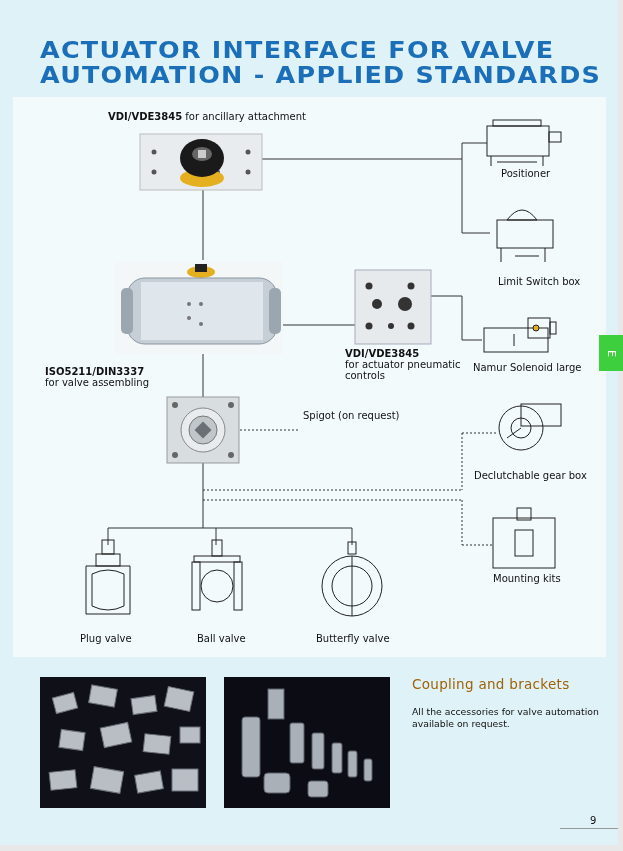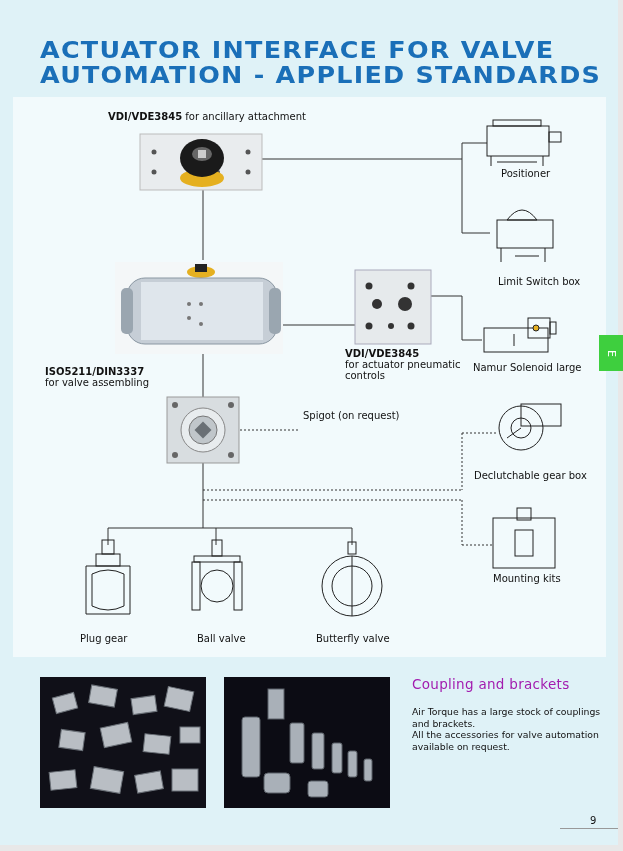--- a/index.html
+++ b/index.html
@@ -9,21 +9,21 @@
   .page-bottom { position:absolute; left:0; bottom:0; width:623px; height:6px; background:#e8e8e8; }
   .title { position:absolute; left:40px; top:38px; margin:0; color:#1a6fb8; font-family:"DejaVu Sans", sans-serif; font-weight:bold; font-size:22.5px; line-height:25px; letter-spacing:1.1px; text-transform:uppercase; transform:scaleX(1.13); transform-origin:left top; }
   .title span { display:block; }
   .panel { position:absolute; left:13px; top:97px; width:593px; height:560px; background:#f2fafc; }
   .lbl { position:absolute; font-size:10px; color:#111; white-space:nowrap; line-height:11px; }
   .lbl b { font-weight:bold; }
   .bold { font-weight:bold; }
   .tab-e { position:absolute; left:599px; top:335px; width:24px; height:36px; background:#3ecf3e; color:#fff; font-size:11px; display:flex; align-items:center; justify-content:center; }
   .tab-e span { transform:rotate(90deg); display:inline-block; }
   .photo { position:absolute; background:#0a0a12; overflow:hidden; }
-  .sec-title { position:absolute; left:412px; top:676px; color:#a21caf; font-size:13.5px; letter-spacing:0.3px; }
+  .sec-title { position:absolute; left:412px; top:676px; color:#a16207; font-size:13.5px; letter-spacing:0.3px; }
   .sec-body { position:absolute; left:412px; top:706px; width:190px; font-size:9.3px; line-height:11.5px; color:#111; }
   .sec-body p { margin:0; }
   .pagenum { position:absolute; left:590px; top:815px; font-size:10px; color:#111; }
   .pagenum-line { position:absolute; left:560px; top:828px; width:58px; height:1px; background:#999; }
   svg.diagram { position:absolute; left:0; top:0; }
 </style>
 </head>
 <body>
 
 <div class="page"></div>
@@ -190,21 +190,21 @@
 </div>
 
 <div class="lbl" style="left:303px;top:410px;">Spigot (on request)</div>
 
 <div class="lbl" style="left:501px;top:168px;">Positioner</div>
 <div class="lbl" style="left:486px;top:276px;margin-left:12px;">Limit Switch box</div>
 <div class="lbl" style="left:473px;top:362px;">Namur Solenoid large</div>
 <div class="lbl" style="left:474px;top:470px;">Declutchable gear box</div>
 <div class="lbl" style="left:493px;top:573px;">Mounting kits</div>
 
-<div class="lbl" style="left:80px;top:633px;">Plug gear</div>
+<div class="lbl" style="left:80px;top:633px;">Plug valve</div>
 <div class="lbl" style="left:197px;top:633px;">Ball valve</div>
 <div class="lbl" style="left:316px;top:633px;">Butterfly valve</div>
 
 <div class="tab-e">
     <span>E</span>
   </div>
 
 <div class="photo" style="left:40px;top:677px;width:166px;height:131px;">
   <svg width="166" height="131">
     <rect width="166" height="131" fill="#101018"></rect>
@@ -236,18 +236,17 @@
       <rect x="124" y="74" width="9" height="26" rx="2"></rect>
       <rect x="140" y="82" width="8" height="22" rx="2"></rect>
       <rect x="40" y="96" width="26" height="20" rx="4"></rect>
       <rect x="84" y="104" width="20" height="16" rx="3"></rect>
     </g>
   </svg>
 </div>
 
 <div class="sec-title">Coupling and brackets</div>
 <div class="sec-body">
-  <p>Air Torque has a large stock of couplings and brackets.</p>
   <p>All the accessories for valve automation available on request.</p>
 </div>
 
 <div class="pagenum">9</div>
 <div class="pagenum-line"></div>
 
 </body></html>

